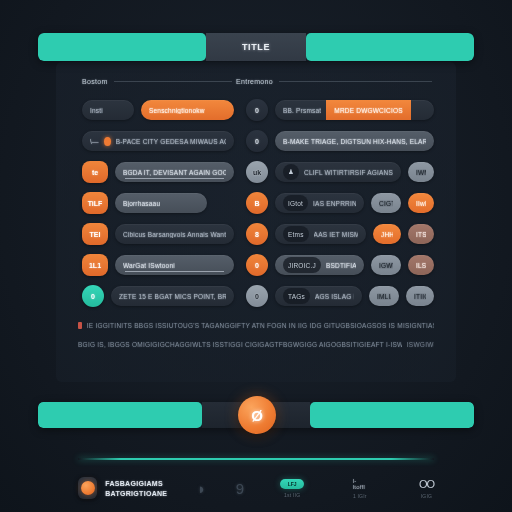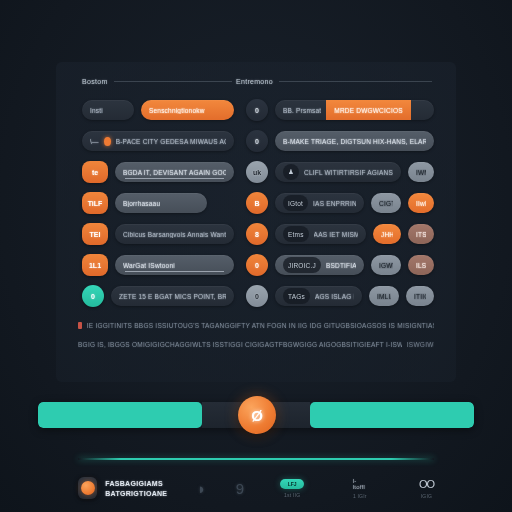--- a/index.html
+++ b/index.html
@@ -198,20 +198,27 @@
   .spacer { flex: 1 1 auto; }
   .gap-md { width: 34px; }
 </style>
 </head>
 <body>
 
 <div id="app">
 
   <div class="panel"></div>
 
+  <div class="topbar">
+    <div class="seg-teal left"></div>
+    <div class="topbar-center">
+      <span class="topbar-title">TITLE</span>
+    </div>
+    <div class="seg-teal right"></div>
+  </div>
 
   <div class="col-head left">
     <span class="col-head-label">Bostom</span>
     <span class="col-rule"></span>
   </div>
   <div class="col-head right">
     <span class="col-head-label">Entremono</span>
     <span class="col-rule"></span>
   </div>
 

